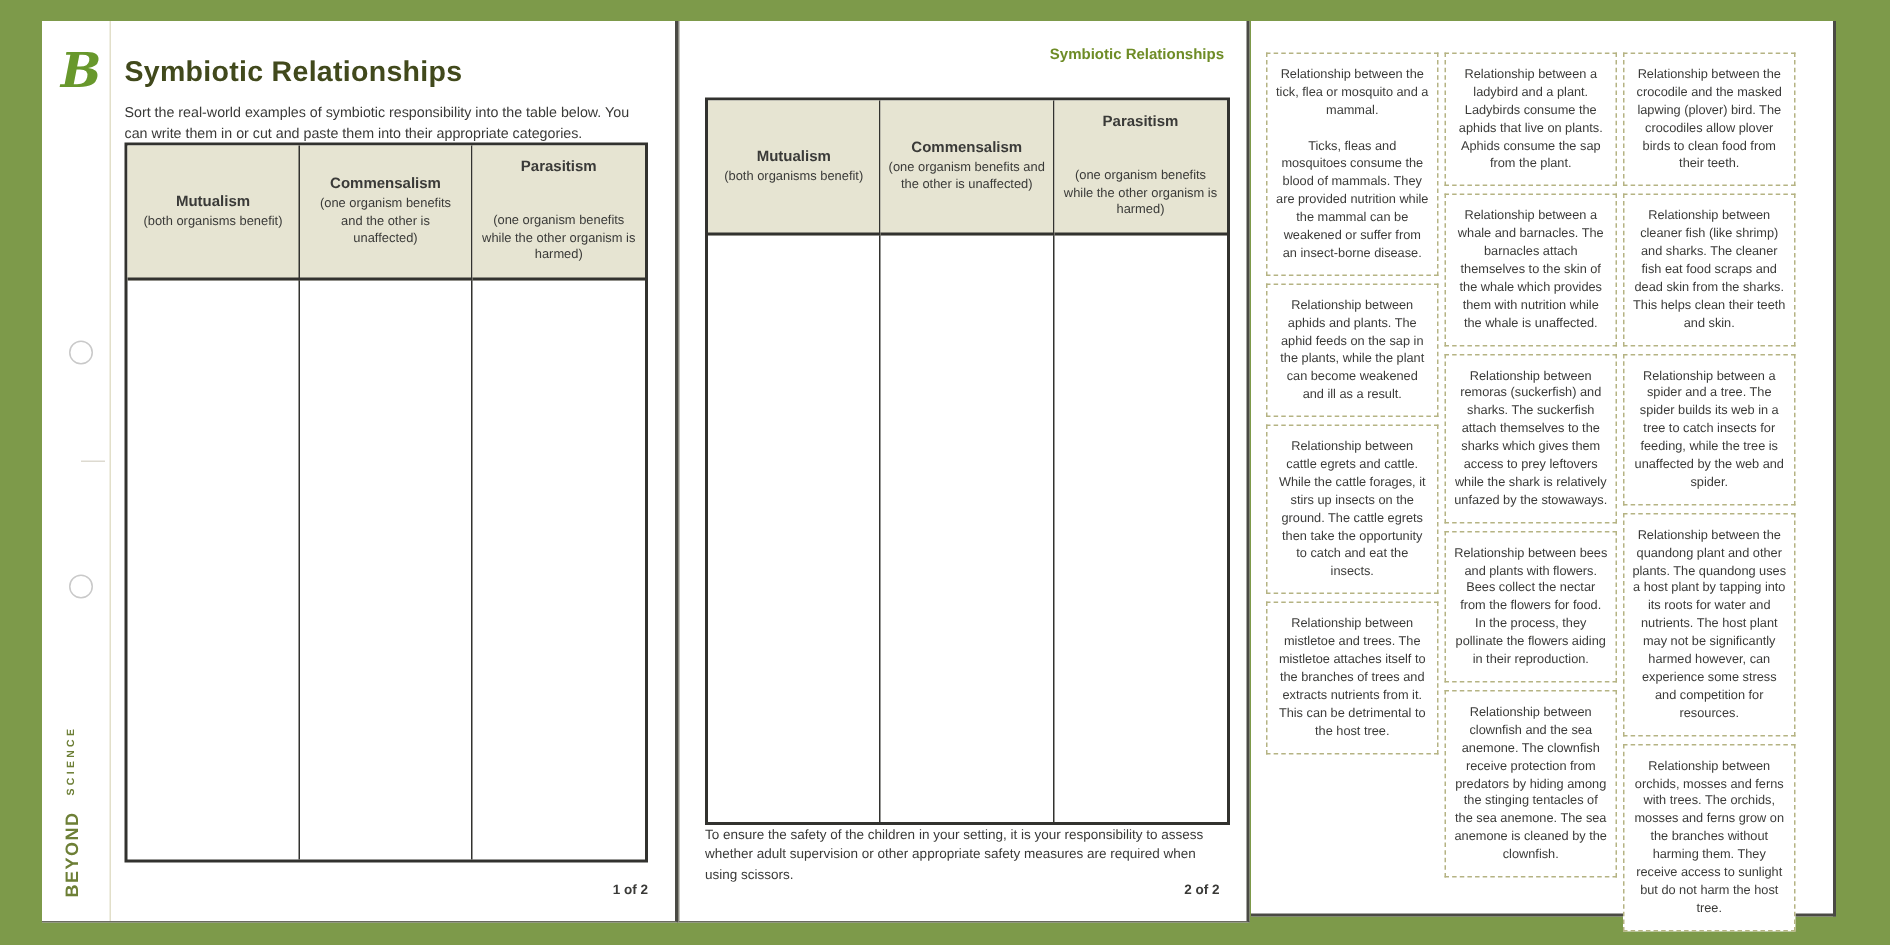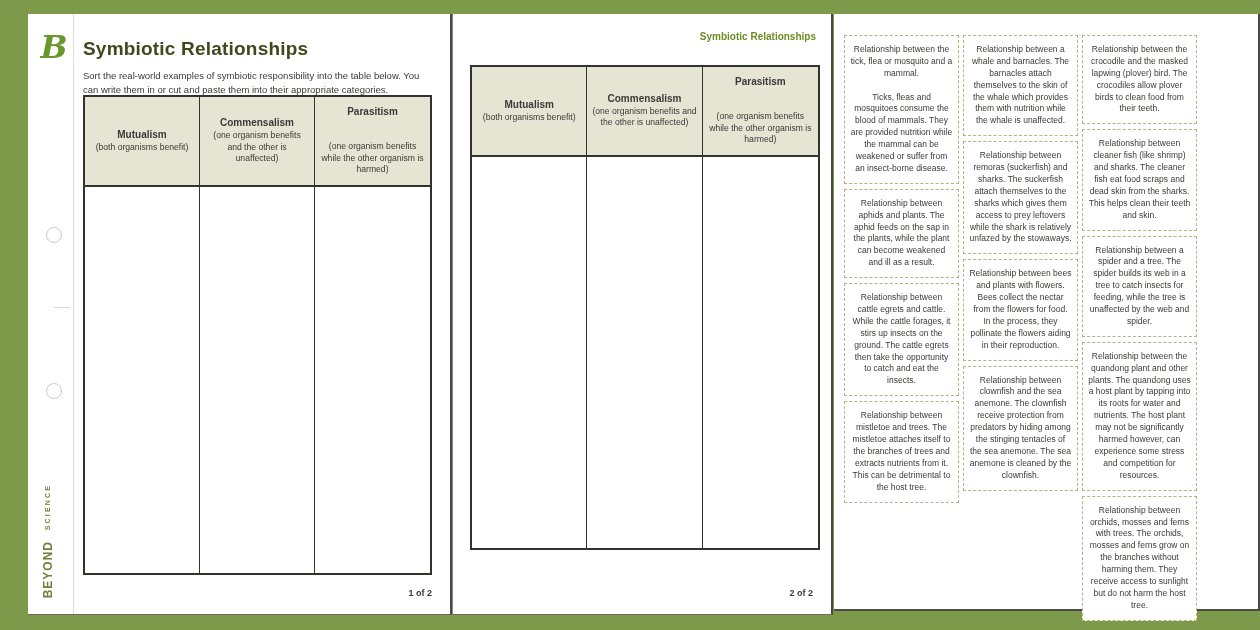--- a/index.html
+++ b/index.html
@@ -16,21 +16,21 @@
   
   .sheet {
     position:absolute;
     background:#ffffff;
   }
   #page1 { left:28px; top:14px; width:424px; height:601px;
            border-right:2px solid #4a4a44; border-bottom:1px solid #6a6a60; }
   #page2 { left:452px; top:14px; width:381px; height:601px;
            border-left:1px solid #8a8a80; border-right:2px solid #4a4a44;
            border-bottom:1px solid #6a6a60; }
-  #cards-panel { left:834px; top:14px; width:426px; height:597px;
+  #cards-panel { left:834px; top:14px; width:390px; height:597px;
            border-right:2px solid #4a4a44; border-bottom:2px solid #4a4a44; }
 
   
   .margin-rule { position:absolute; left:45px; top:0; width:1px; height:100%; background:#e2dfc9; }
   .logo-b {
     position:absolute; left:10px; top:14px; width:32px; height:38px;
     font-family:"DejaVu Serif", serif; font-style:italic; font-weight:bold;
     font-size:32px; line-height:38px; color:#68982c; text-align:center;
   }
   .hole { position:absolute; left:18px; width:16px; height:16px; border-radius:50%;
@@ -150,36 +150,38 @@
       </div>
       <div class="th">
         <div class="th-title">Parasitism</div>
         <div class="th-sub">(one organism benefits while the other organism is harmed)</div>
       </div>
       <div class="td"></div>
       <div class="td"></div>
       <div class="td"></div>
     </div>
 
+    <div class="p2-footer">To ensure the safety of the children in your setting, it is your responsibility to assess whether adult supervision or other appropriate safety measures are required when using scissors.</div>
     <div class="page-num">2 of 2</div>
   </div>
 
   <div class="sheet" id="cards-panel">
     <div class="card-cols">
 
       <div class="card-col">
         <div class="card">Relationship between the tick, flea or mosquito and a mammal.
 
 Ticks, fleas and mosquitoes consume the blood of mammals. They are provided nutrition while the mammal can be weakened or suffer from an insect-borne disease.</div>
         <div class="card">Relationship between aphids and plants. The aphid feeds on the sap in the plants, while the plant can become weakened and ill as a result.</div>
         <div class="card">Relationship between cattle egrets and cattle. While the cattle forages, it stirs up insects on the ground. The cattle egrets then take the opportunity to catch and eat the insects.</div>
         <div class="card">Relationship between mistletoe and trees. The mistletoe attaches itself to the branches of trees and extracts nutrients from it. This can be detrimental to the host tree.</div>
       </div>
 
       <div class="card-col">
+        <div class="card">Relationship between a ladybird and a plant. Ladybirds consume the aphids that live on plants. Aphids consume the sap from the plant.</div>
         <div class="card">Relationship between a whale and barnacles. The barnacles attach themselves to the skin of the whale which provides them with nutrition while the whale is unaffected.</div>
         <div class="card">Relationship between remoras (suckerfish) and sharks. The suckerfish attach themselves to the sharks which gives them access to prey leftovers while the shark is relatively unfazed by the stowaways.</div>
         <div class="card">Relationship between bees and plants with flowers. Bees collect the nectar from the flowers for food. In the process, they pollinate the flowers aiding in their reproduction.</div>
         <div class="card">Relationship between clownfish and the sea anemone. The clownfish receive protection from predators by hiding among the stinging tentacles of the sea anemone. The sea anemone is cleaned by the clownfish.</div>
       </div>
 
       <div class="card-col">
         <div class="card">Relationship between the crocodile and the masked lapwing (plover) bird. The crocodiles allow plover birds to clean food from their teeth.</div>
         <div class="card">Relationship between cleaner fish (like shrimp) and sharks. The cleaner fish eat food scraps and dead skin from the sharks. This helps clean their teeth and skin.</div>
         <div class="card">Relationship between a spider and a tree. The spider builds its web in a tree to catch insects for feeding, while the tree is unaffected by the web and spider.</div>

